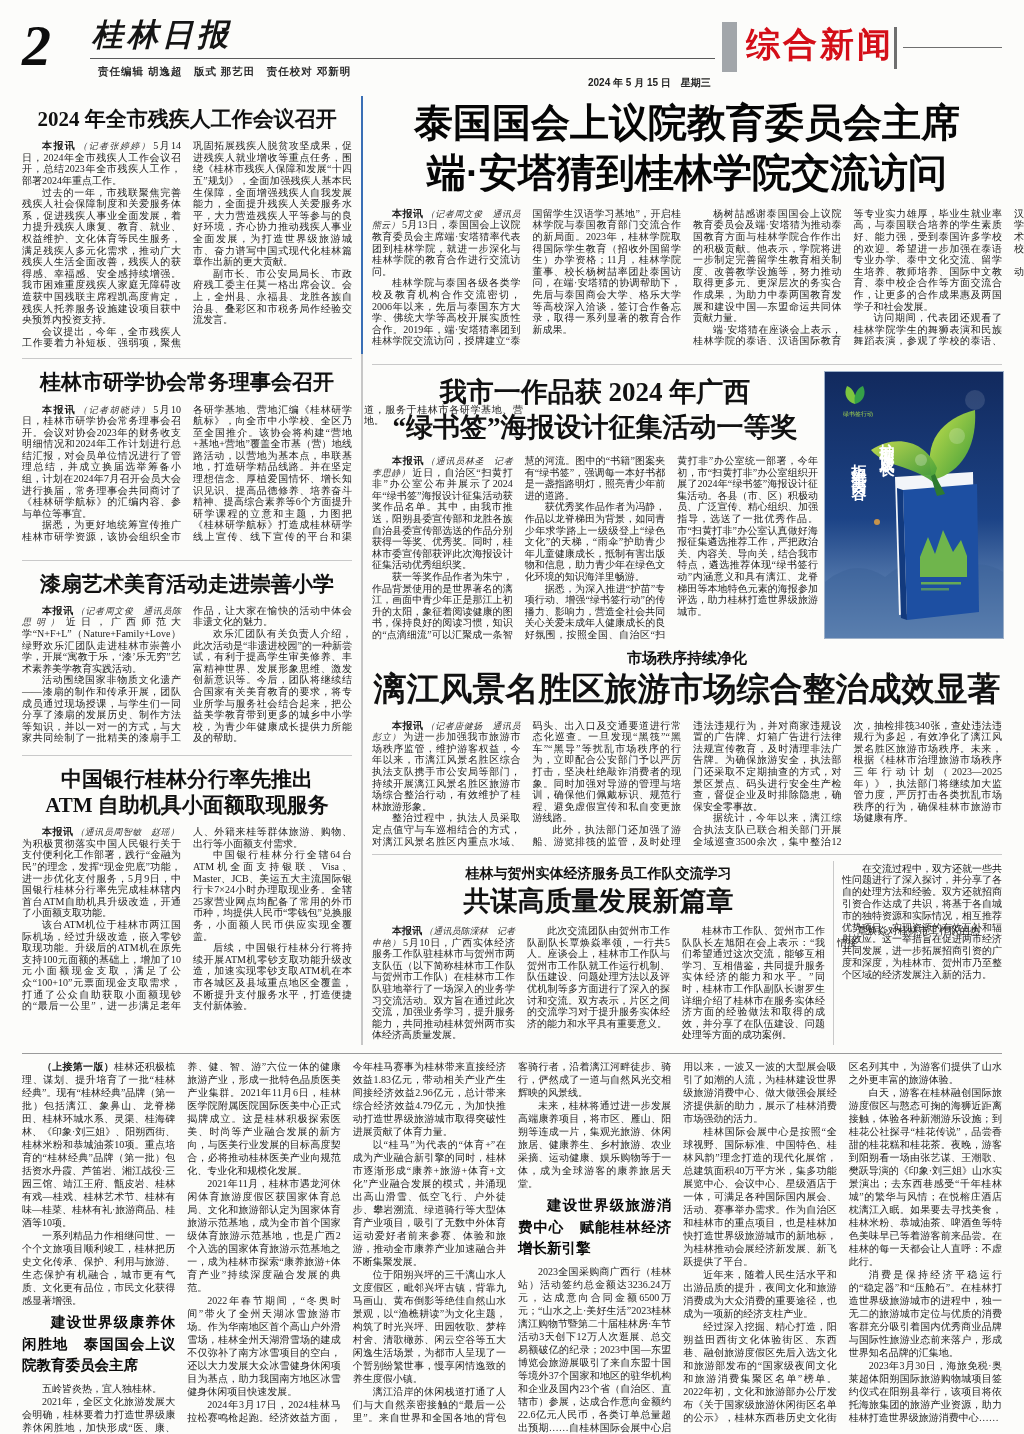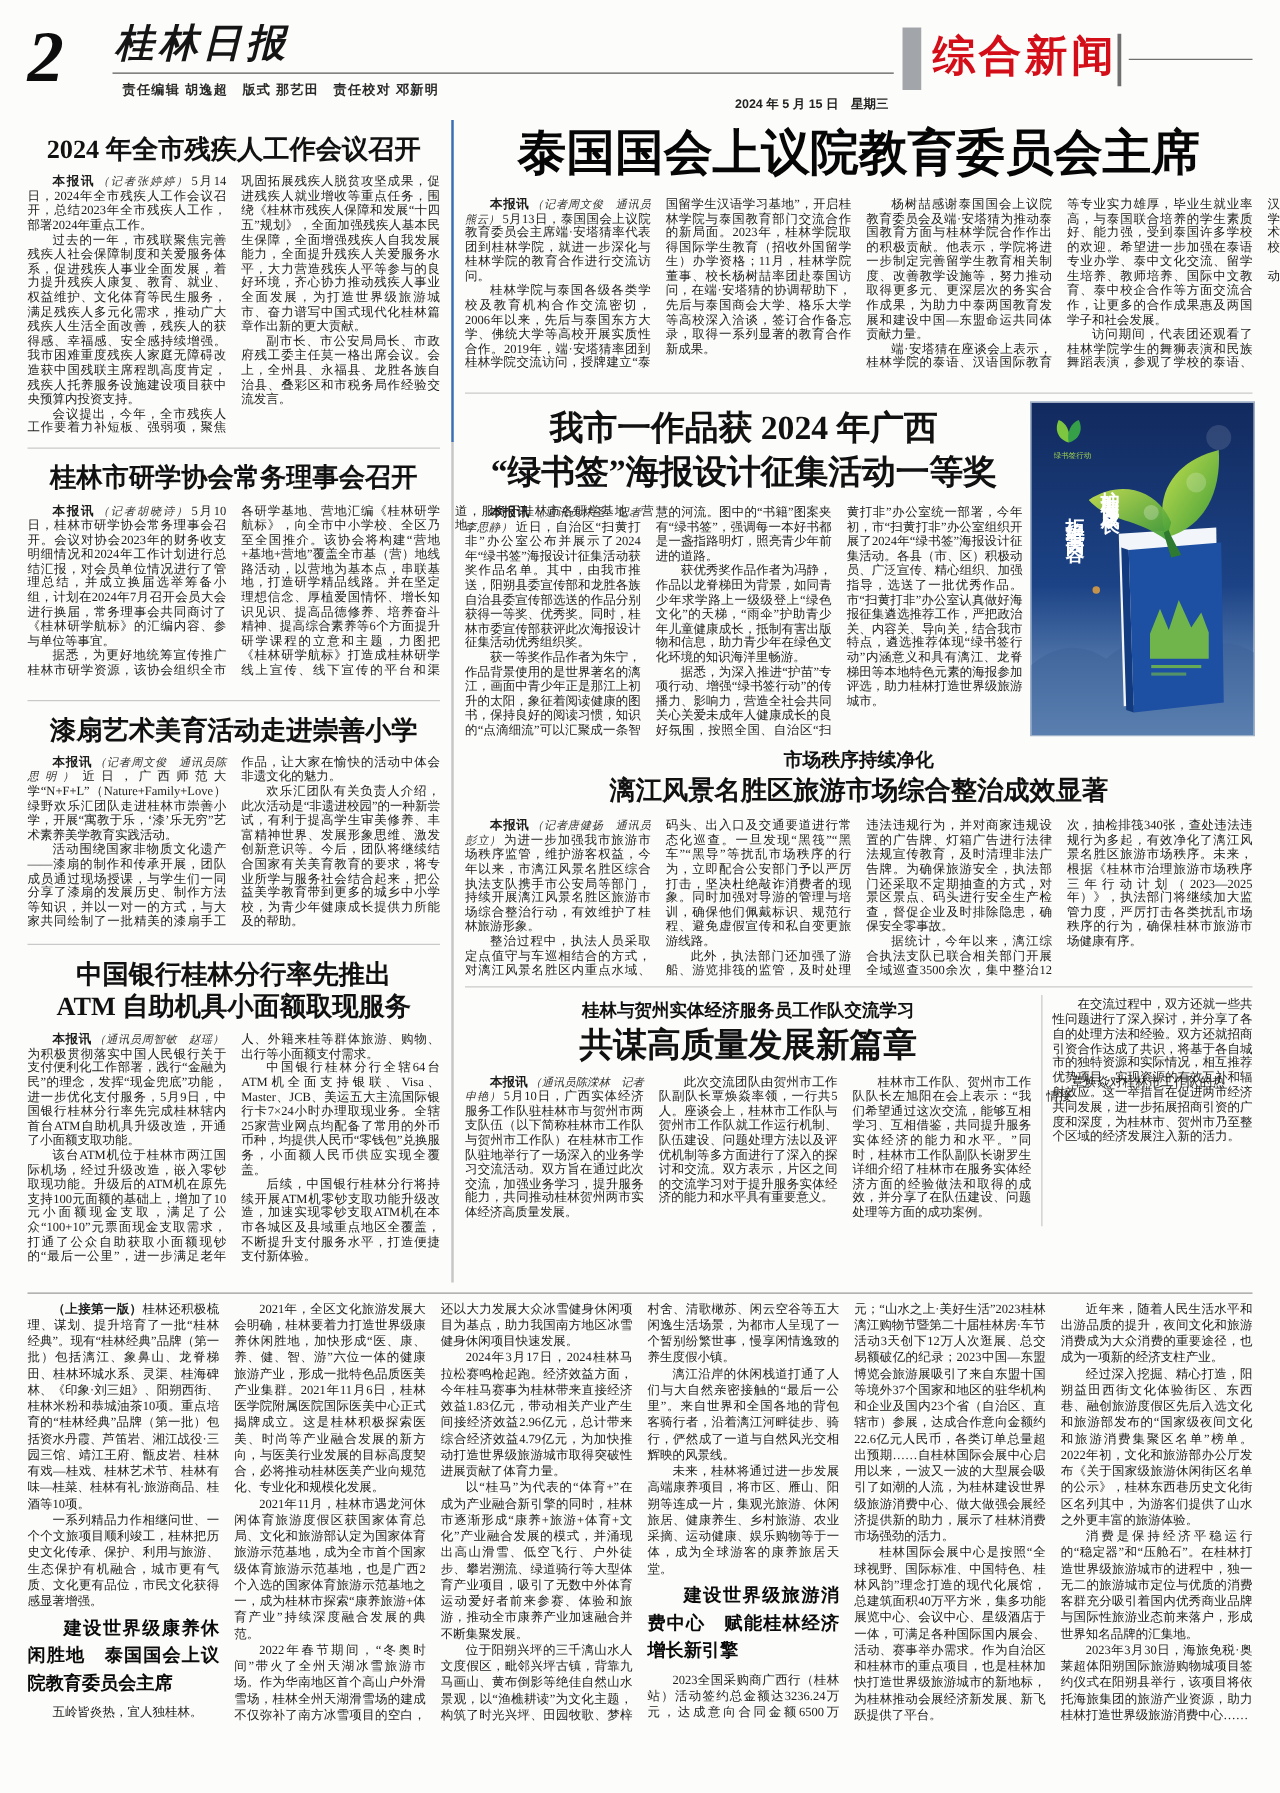--- a/index.html
+++ b/index.html
@@ -30,21 +30,21 @@
   .credit{font-style:italic;font-size:9px;color:#333;padding:0 2px;}
   .cols-2{column-count:2;column-gap:12px;}
   .cols-3{column-count:3;column-gap:12px;}
   .cols-4{column-count:4;column-gap:12px;}
   
   .t-serif{font-family:"Liberation Serif",serif;font-weight:900;text-align:center;color:#111;}
   .left-title{font-size:21px;line-height:1.25;margin:10px 0 8px;}
   .kicker{font-family:"Liberation Sans",sans-serif;font-weight:bold;text-align:center;font-size:15px;margin:4px 0 2px;color:#111;}
   .head-thailand{font-family:"Liberation Sans",sans-serif;font-weight:900;text-align:center;font-size:39px;line-height:1.28;margin:2px 0 10px;color:#060606;}
   .head-green{font-size:27px;line-height:1.3;margin:4px 0 10px;}
-  .head-lijiang{font-size:21px;line-height:1.2;margin:2px 0 10px;}
+  .head-lijiang{font-size:33px;line-height:1.2;margin:2px 0 10px;}
   .head-hezhou{font-size:27px;line-height:1.2;margin:2px 0 8px;}
   .caption{margin:6px 0 0;font-size:9.5px;line-height:1.25;text-indent:2em;}
   .caption b{font-weight:bold;}
   .caption i{font-style:italic;font-size:9px;}
   
   .b-disabled{height:212px;}
   .b-research{height:150px;}
   .b-lacquer{height:144px;}
   .b-atm{height:200px;}
   .b-thailand{height:150px;}
@@ -129,21 +129,21 @@
             <p class="para">后续，中国银行桂林分行将持续开展ATM机零钞支取功能升级改造，加速实现零钞支取ATM机在本市各城区及县域重点地区全覆盖，不断提升支付服务水平，打造便捷支付新体验。</p>
           </div>
       </article>
     </div>
 
     <div class="divider"></div>
 
     <div class="col-right">
 
       <article>
-        <h1 class="head-thailand"><span>泰国国会上议院教育委员会主席</span><br></h1>
+        <h1 class="head-thailand"><span>泰国国会上议院教育委员会主席</span><br><span>端·安塔猜到桂林学院交流访问</span></h1>
         <div class="body cols-4 b-thailand">
           <p class="para lead"><b class="lead-label">本报讯</b><i class="credit">（记者周文俊　通讯员熊云）</i><span>5月13日，泰国国会上议院教育委员会主席端·安塔猜率代表团到桂林学院，就进一步深化与桂林学院的教育合作进行交流访问。</span></p>
         <p class="para">桂林学院与泰国各级各类学校及教育机构合作交流密切，2006年以来，先后与泰国东方大学、佛统大学等高校开展实质性合作。2019年，端·安塔猜率团到桂林学院交流访问，授牌建立“泰国留学生汉语学习基地”，开启桂林学院与泰国教育部门交流合作的新局面。2023年，桂林学院取得国际学生教育（招收外国留学生）办学资格；11月，桂林学院董事、校长杨树喆率团赴泰国访问，在端·安塔猜的协调帮助下，先后与泰国商会大学、格乐大学等高校深入洽谈，签订合作备忘录，取得一系列显著的教育合作新成果。</p>
             <p class="para">杨树喆感谢泰国国会上议院教育委员会及端·安塔猜为推动泰国教育方面与桂林学院合作作出的积极贡献。他表示，学院将进一步制定完善留学生教育相关制度、改善教学设施等，努力推动取得更多元、更深层次的务实合作成果，为助力中泰两国教育发展和建设中国—东盟命运共同体贡献力量。</p>
             <p class="para">端·安塔猜在座谈会上表示，桂林学院的泰语、汉语国际教育等专业实力雄厚，毕业生就业率高，与泰国联合培养的学生素质好、能力强，受到泰国许多学校的欢迎。希望进一步加强在泰语专业办学、泰中文化交流、留学生培养、教师培养、国际中文教育、泰中校企合作等方面交流合作，让更多的合作成果惠及两国学子和社会发展。</p>
             <p class="para">访问期间，代表团还观看了桂林学院学生的舞狮表演和民族舞蹈表演，参观了学校的泰语、汉语国际教育和学前教育专业办学成果及书法、古琴、茶艺、美术手工作品等展示，现场体验学校办学实力和特色。</p>
             <p class="para">市外事办有关负责人参加活动。</p>
           </div>
       </article>
 
@@ -262,18 +262,19 @@
         <p class="para">位于阳朔兴坪的三千漓山水人文度假区，毗邻兴坪古镇，背靠九马画山、黄布倒影等绝佳自然山水景观，以“渔樵耕读”为文化主题，构筑了时光兴坪、田园牧歌、梦梓村舍、清歌橄苏、闲云空谷等五大闲逸生活场景，为都市人呈现了一个暂别纷繁世事，慢享闲情逸致的养生度假小镇。</p>
         <p class="para">漓江沿岸的休闲栈道打通了人们与大自然亲密接触的“最后一公里”。来自世界和全国各地的背包客骑行者，沿着漓江河畔徒步、骑行，俨然成了一道与自然风光交相辉映的风景线。</p>
         <p class="para">未来，桂林将通过进一步发展高端康养项目，将市区、雁山、阳朔等连成一片，集观光旅游、休闲旅居、健康养生、乡村旅游、农业采摘、运动健康、娱乐购物等于一体，成为全球游客的康养旅居天堂。</p>
       </div>
     <p class="jump-subhead">建设世界级旅游消费中心　赋能桂林经济增长新引擎</p>
     <div>
         <p class="para">2023全国采购商广西行（桂林站）活动签约总金额达3236.24万元，达成意向合同金额6500万元；“山水之上·美好生活”2023桂林漓江购物节暨第二十届桂林房·车节活动3天创下12万人次逛展、总交易额破亿的纪录；2023中国—东盟博览会旅游展吸引了来自东盟十国等境外37个国家和地区的驻华机构和企业及国内23个省（自治区、直辖市）参展，达成合作意向金额约22.6亿元人民币，各类订单总量超出预期……自桂林国际会展中心启用以来，一波又一波的大型展会吸引了如潮的人流，为桂林建设世界级旅游消费中心、做大做强会展经济提供新的助力，展示了桂林消费市场强劲的活力。</p>
         <p class="para">桂林国际会展中心是按照“全球视野、国际标准、中国特色、桂林风韵”理念打造的现代化展馆，总建筑面积40万平方米，集多功能展览中心、会议中心、星级酒店于一体，可满足各种国际国内展会、活动、赛事举办需求。作为自治区和桂林市的重点项目，也是桂林加快打造世界级旅游城市的新地标，为桂林推动会展经济新发展、新飞跃提供了平台。</p>
         <p class="para">近年来，随着人民生活水平和出游品质的提升，夜间文化和旅游消费成为大众消费的重要途径，也成为一项新的经济支柱产业。</p>
         <p class="para">经过深入挖掘、精心打造，阳朔益田西街文化体验街区、东西巷、融创旅游度假区先后入选文化和旅游部发布的“国家级夜间文化和旅游消费集聚区名单”榜单。2022年初，文化和旅游部办公厅发布《关于国家级旅游休闲街区名单的公示》，桂林东西巷历史文化街区名列其中，为游客们提供了山水之外更丰富的旅游体验。</p>
+        <p class="para">白天，游客在桂林融创国际旅游度假区与憨态可掬的海狮近距离接触，体验各种新潮游乐设施；到桂花公社探寻“桂花传说”，品尝香甜的桂花糕和桂花茶。夜晚，游客到阳朔看一场由张艺谋、王潮歌、樊跃导演的《印象·刘三姐》山水实景演出；去东西巷感受“千年桂林城”的繁华与风情；在悦榕庄酒店枕漓江入眠。如果要去寻找美食，桂林米粉、恭城油茶、啤酒鱼等特色美味早已等着游客前来品尝。在桂林的每一天都会让人直呼：不虚此行。</p>
         <p class="para">消费是保持经济平稳运行的“稳定器”和“压舱石”。在桂林打造世界级旅游城市的进程中，独一无二的旅游城市定位与优质的消费客群充分吸引着国内优秀商业品牌与国际性旅游业态前来落户，形成世界知名品牌的汇集地。</p>
         <p class="para">2023年3月30日，海旅免税·奥莱超体阳朔国际旅游购物城项目签约仪式在阳朔县举行，该项目将依托海旅集团的旅游产业资源，助力桂林打造世界级旅游消费中心……</p>
       </div>
   </section>
 
 </div>
 
 </body></html>

